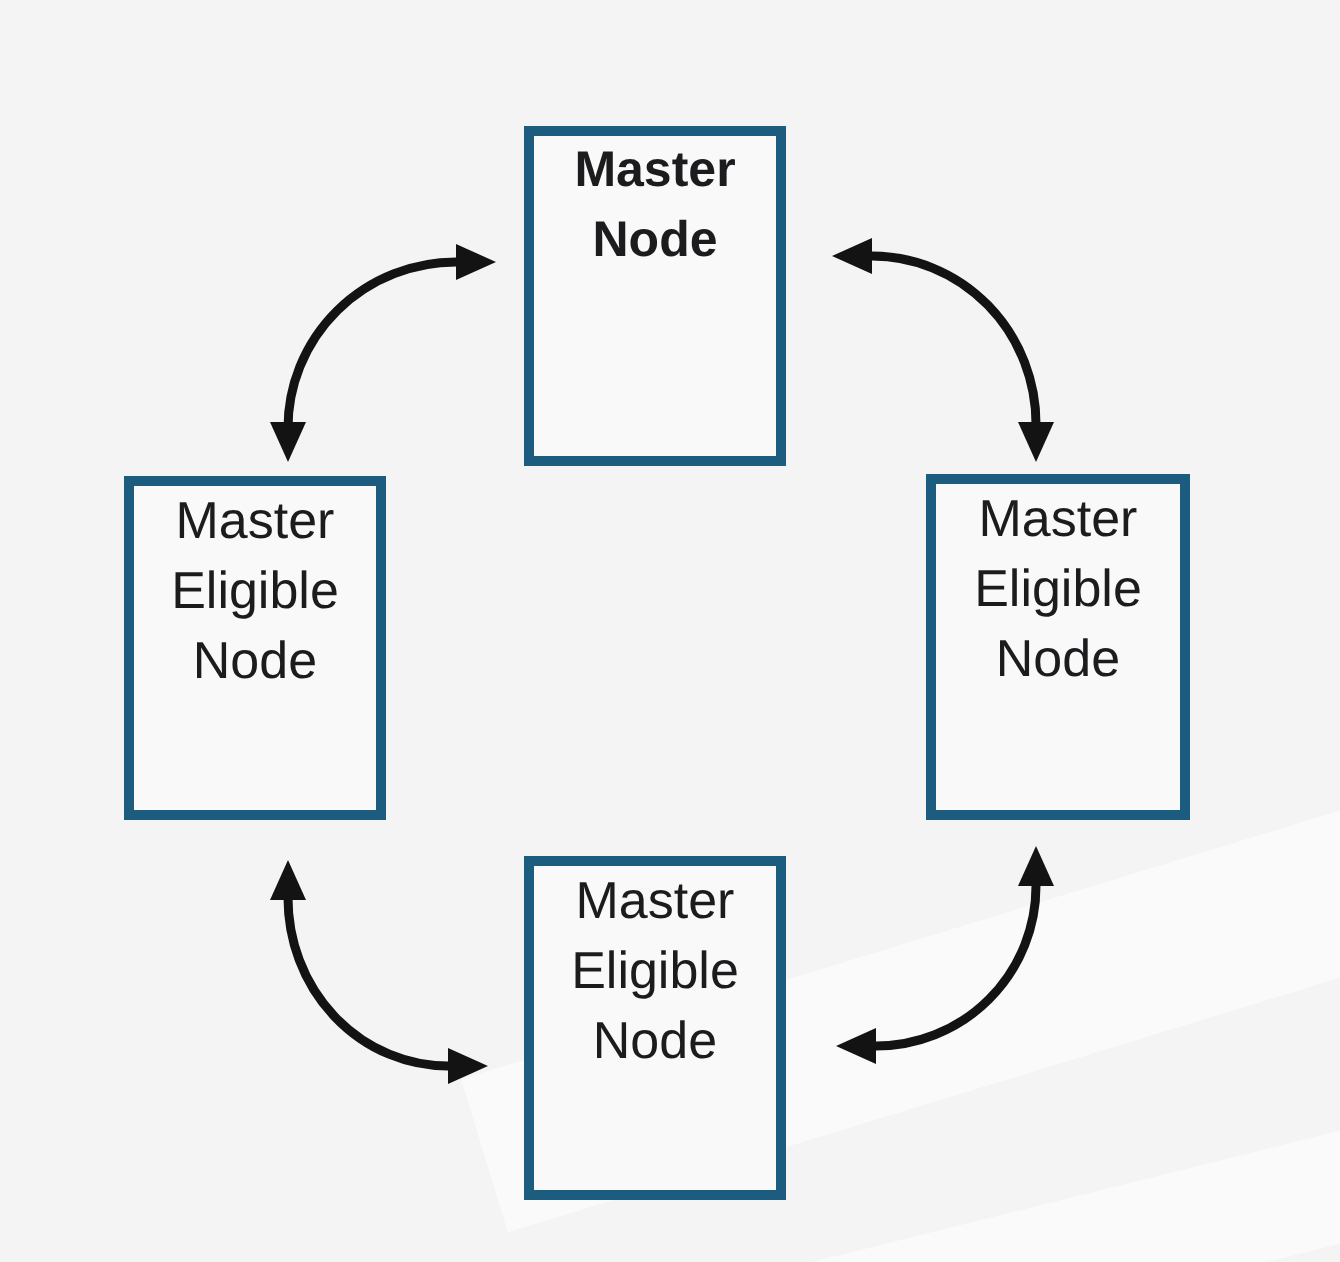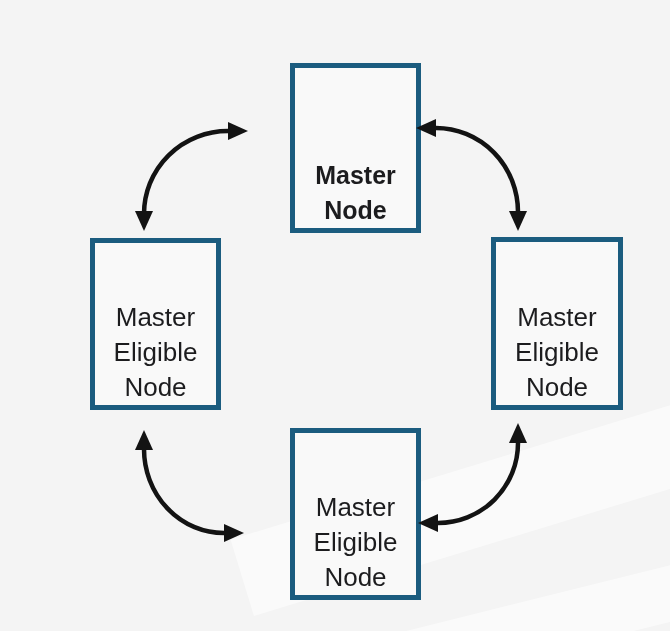--- a/index.html
+++ b/index.html
@@ -33,24 +33,23 @@
     right: -140px;
     bottom: -15px;
     transform: rotate(-14deg);
   }
   .node {
     position: absolute;
     box-sizing: border-box;
     border: 5px solid var(--node-border, #1b5c7f);
     background: var(--node-fill, #f9f9f9);
     display: flex;
-    align-items: flex-end;
+    align-items: flex-start;
     justify-content: center;
     text-align: center;
-    margin-left: 28px;
   }
   .node-label {
     white-space: pre-line;
     color: var(--text, #1c1c1e);
     font-size: 26px;
     line-height: 35px;
   }
   .node-master .node-label {
     font-weight: 700;
     font-size: 25px;

